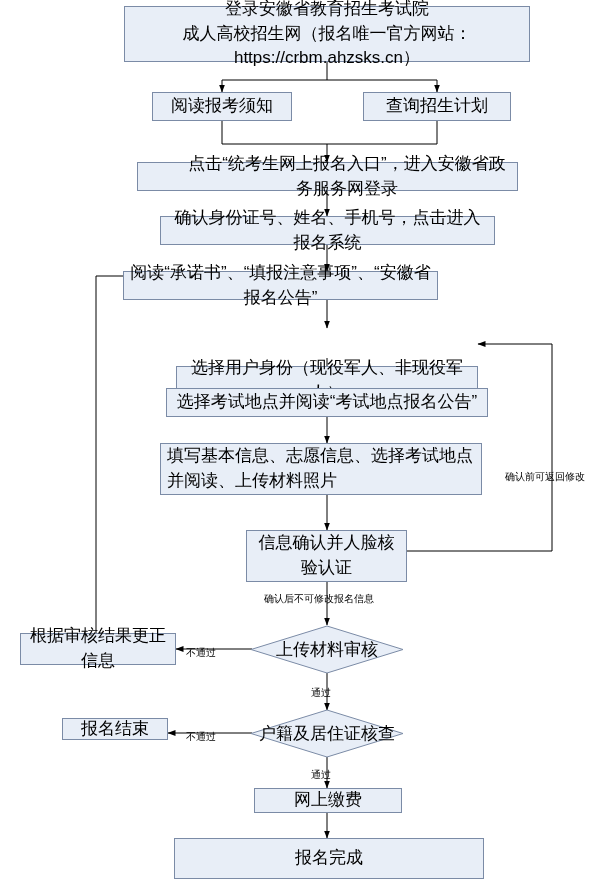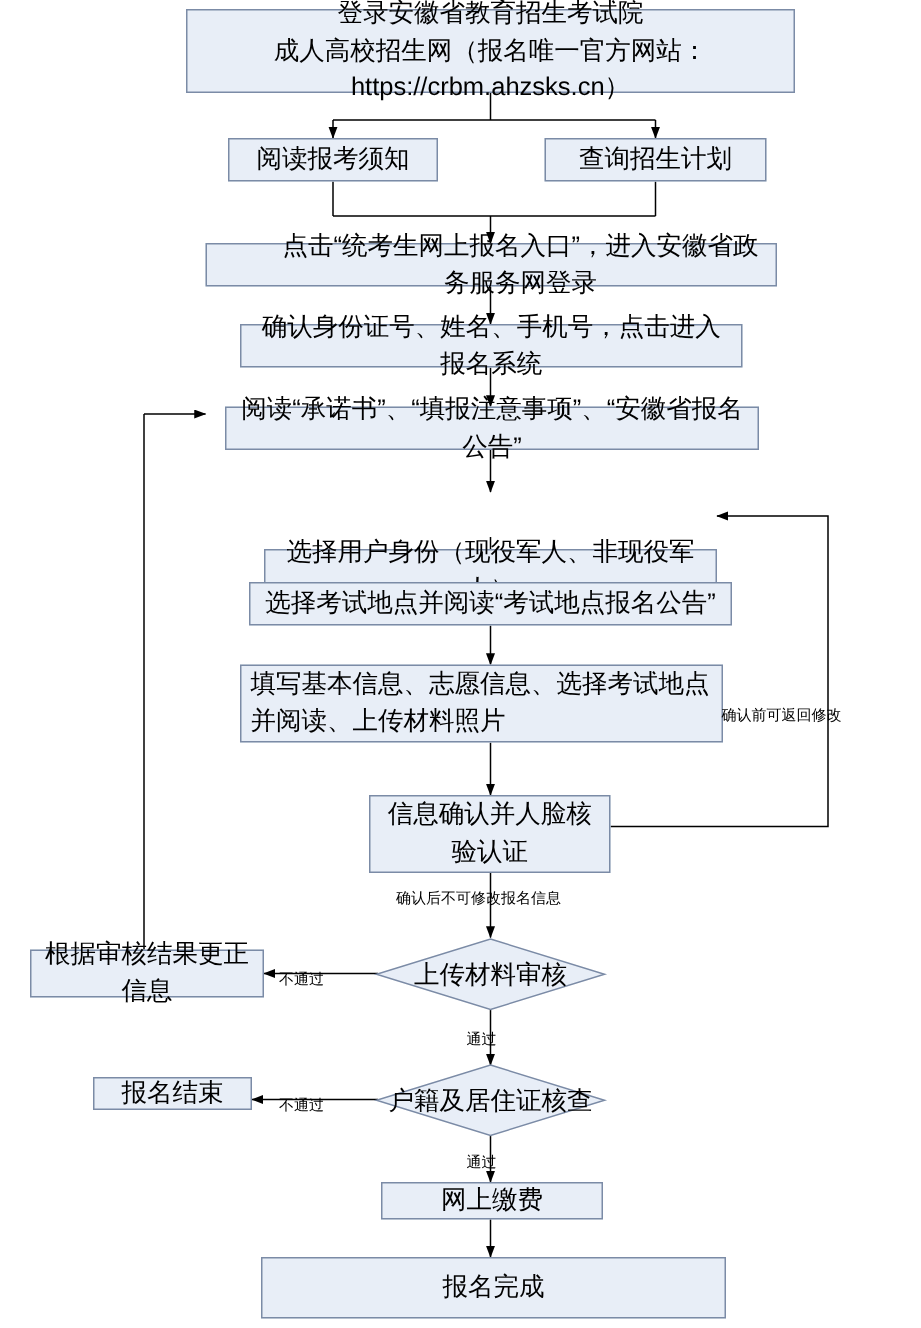--- a/index.html
+++ b/index.html
@@ -137,21 +137,21 @@
   </div>
 
   <div class="node fs13" style="left:137px; top:162px; width:381px; height:29px;padding-left:45px;">
     <span>点击“统考生网上报名入口”，进入安徽省政务服务网登录</span>
   </div>
 
   <div class="node fs13" style="left:160px; top:216px; width:335px; height:29px;">
     <span>确认身份证号、姓名、手机号，点击进入报名系统</span>
   </div>
 
-  <div class="node fs13" style="left:150px; top:271px; width:356px; height:29px;">
+  <div class="node fs13" style="left:123px; top:271px; width:315px; height:29px;">
     <span>阅读“承诺书”、“填报注意事项”、“安徽省报名公告”</span>
   </div>
 
   <div class="node fs13" style="left:176px; top:328px; width:302px; height:30px;margin-top:38px;">
     <span>选择用户身份（现役军人、非现役军人）</span>
   </div>
 
   <div class="node fs13" style="left:166px; top:388px; width:322px; height:29px;">
     <span>选择考试地点并阅读“考试地点报名公告”</span>
   </div>
@@ -187,21 +187,21 @@
   </div>
 
   <div class="node fs13" style="left:254px; top:788px; width:148px; height:25px;">
     <span>网上缴费</span>
   </div>
 
   <div class="node fs13" style="left:174px; top:838px; width:310px; height:41px;">
     <span>报名完成</span>
   </div>
 
-  <div class="edge-label fs10" style="left:481px; top:470px;">确认前可返回修改</div>
+  <div class="edge-label fs10" style="left:481px; top:470px;padding-left:24px;">确认前可返回修改</div>
 
   <div class="edge-label fs10" style="left:264px; top:592px;">确认后不可修改报名信息</div>
 
   <div class="edge-label fs10" style="left:186px; top:646px;">不通过</div>
 
   <div class="edge-label fs10" style="left:311px; top:686px;">通过</div>
 
   <div class="edge-label fs10" style="left:186px; top:730px;">不通过</div>
 
   <div class="edge-label fs10" style="left:311px; top:768px;">通过</div>

